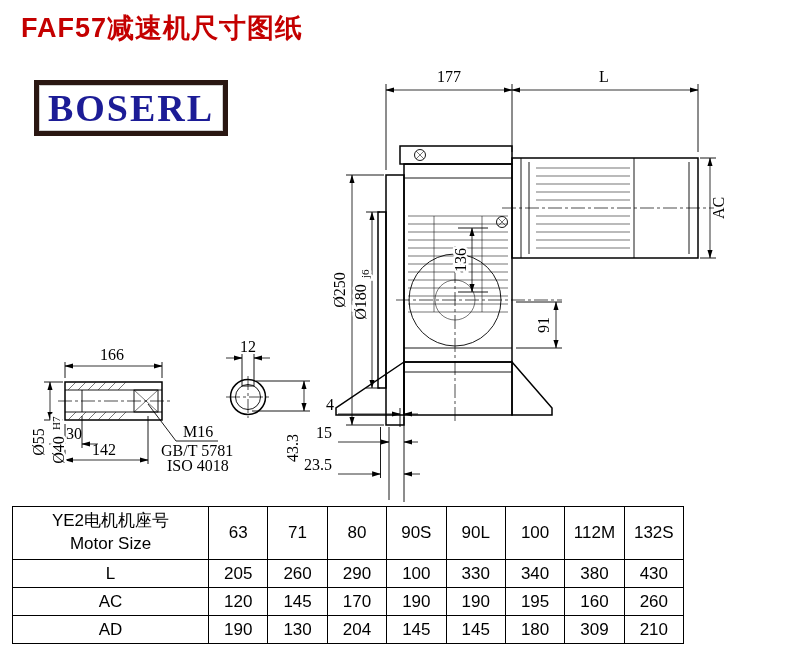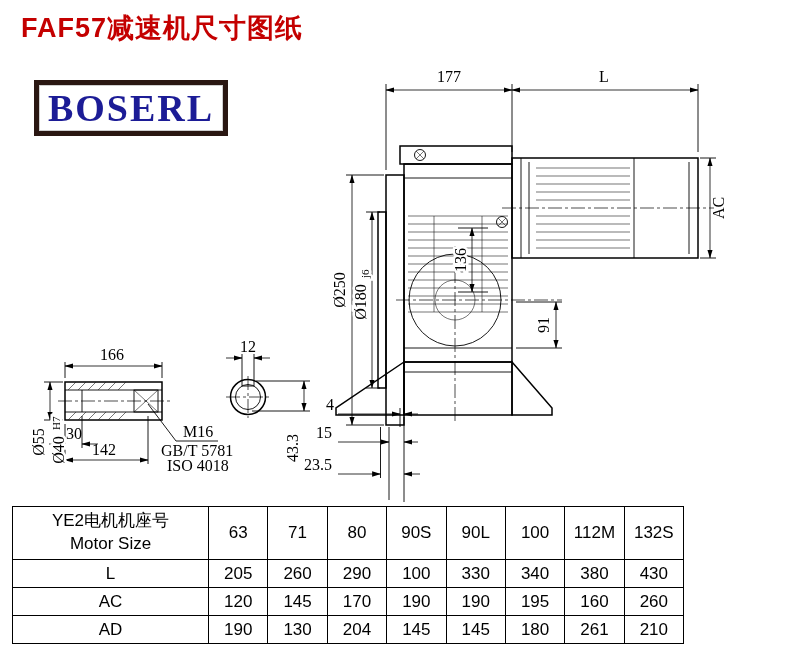--- a/index.html
+++ b/index.html
@@ -257,17 +257,17 @@
     <td>260</td>
   </tr>
   <tr>
     <td>AD</td>
     <td>190</td>
     <td>130</td>
     <td>204</td>
     <td>145</td>
     <td>145</td>
     <td>180</td>
-    <td>261</td>
+    <td>309</td>
     <td>210</td>
   </tr>
 </tbody>
   </table>
 
 </body></html>

